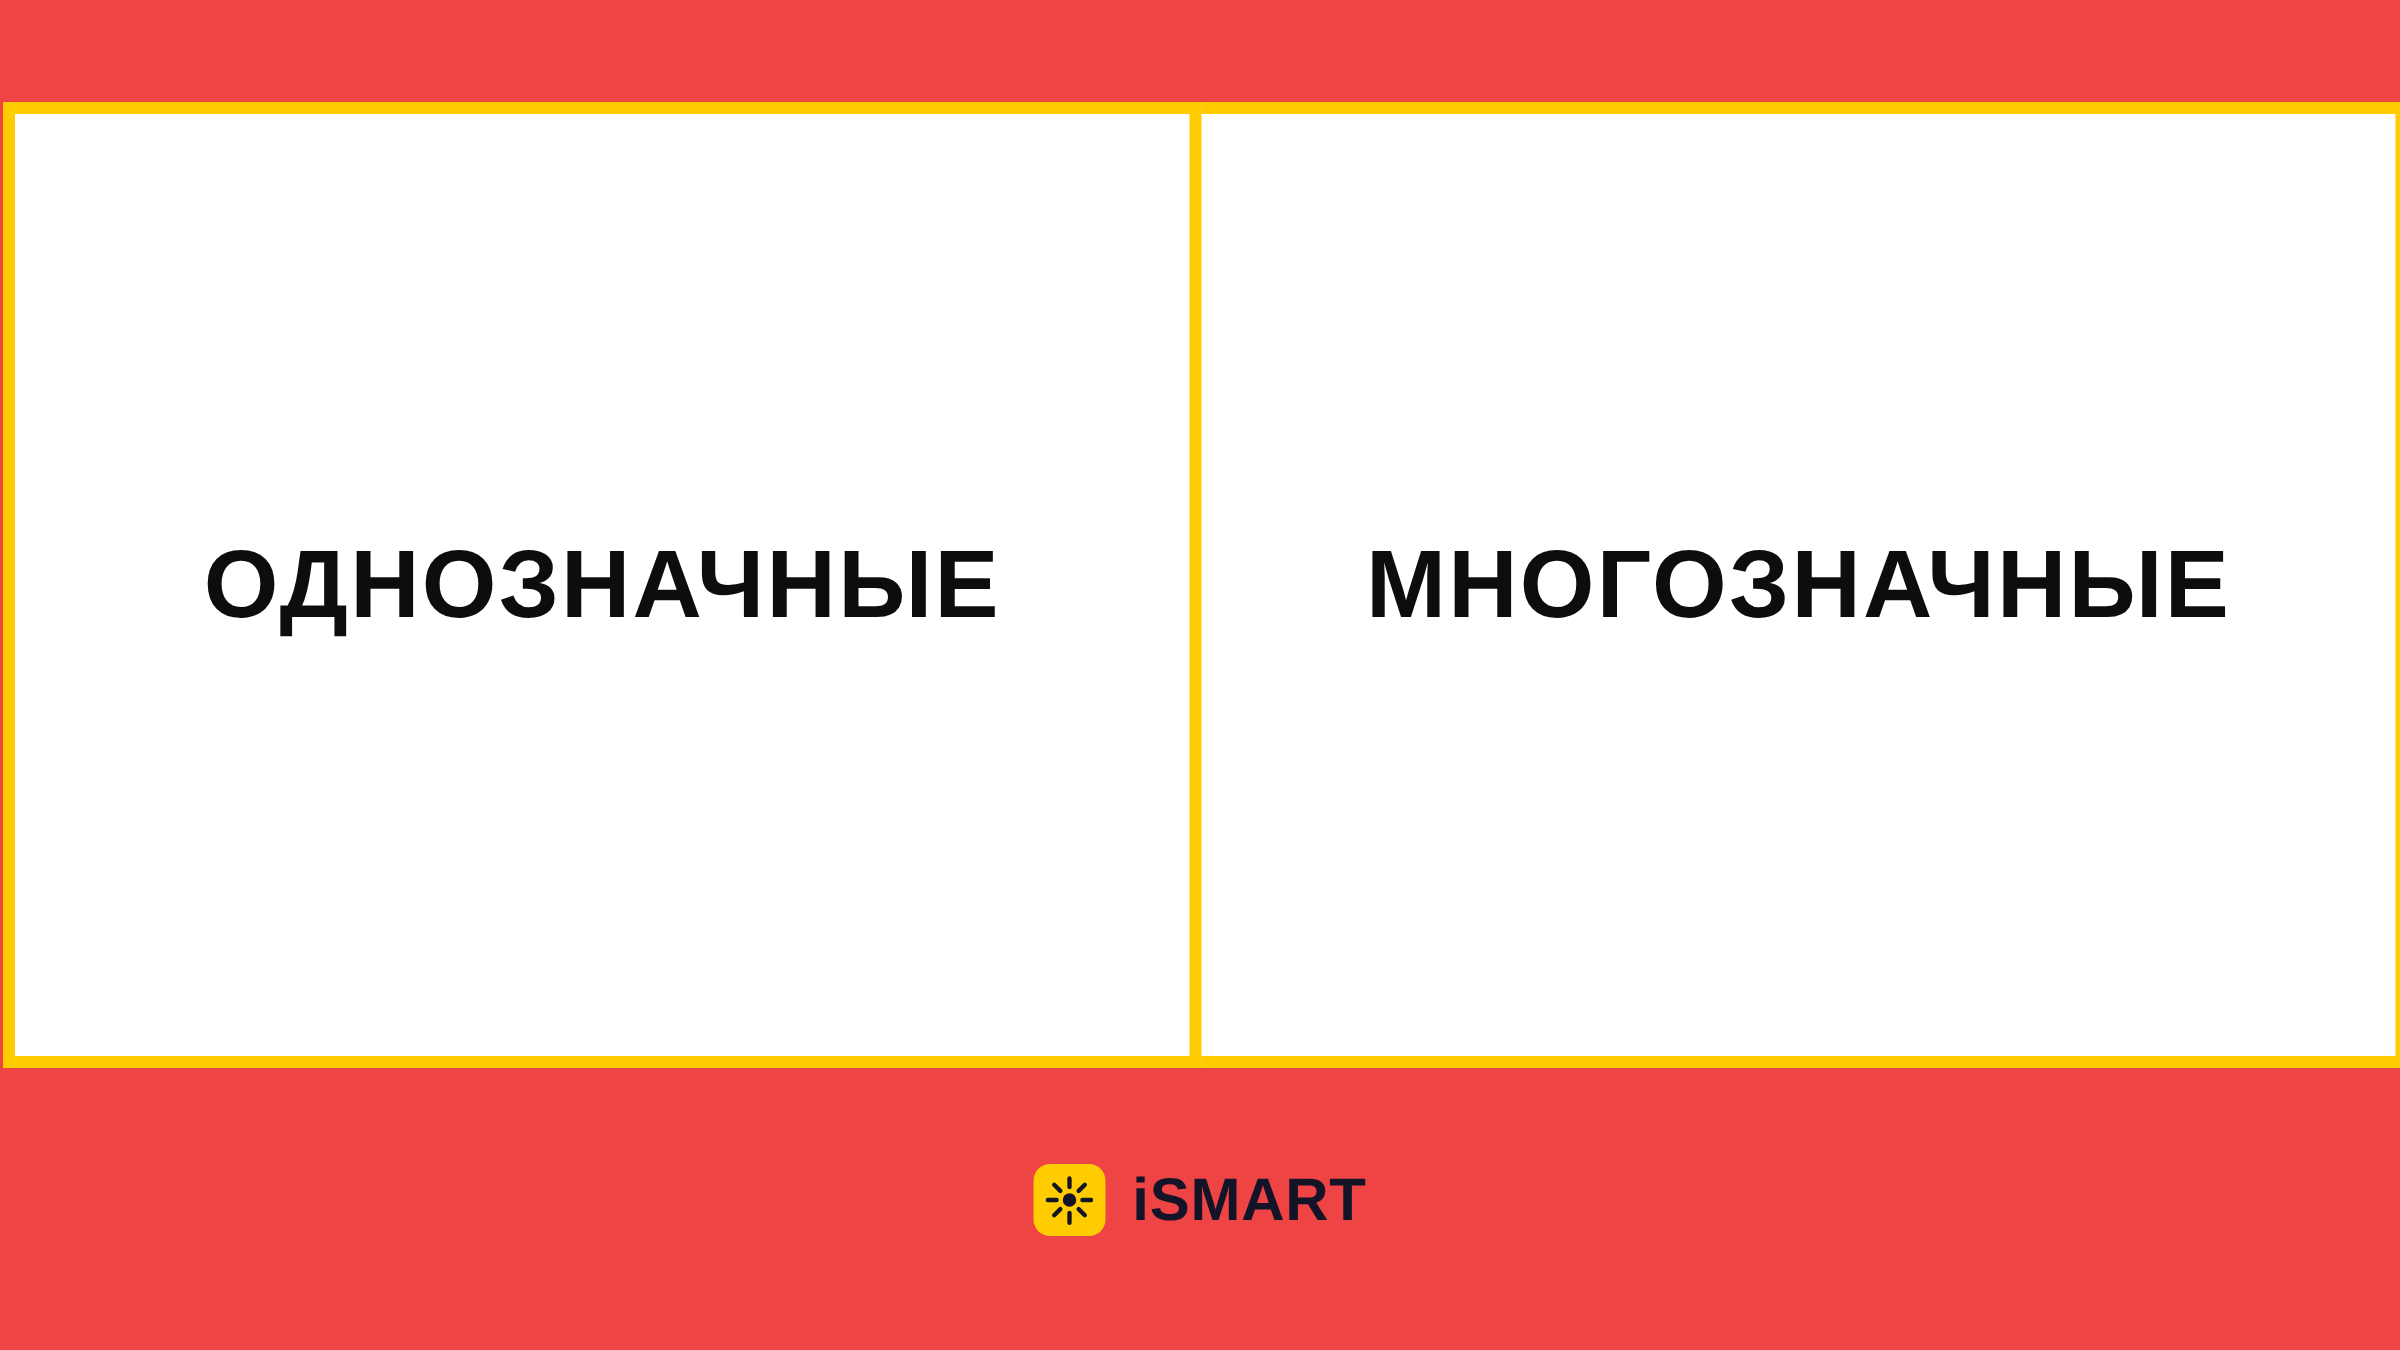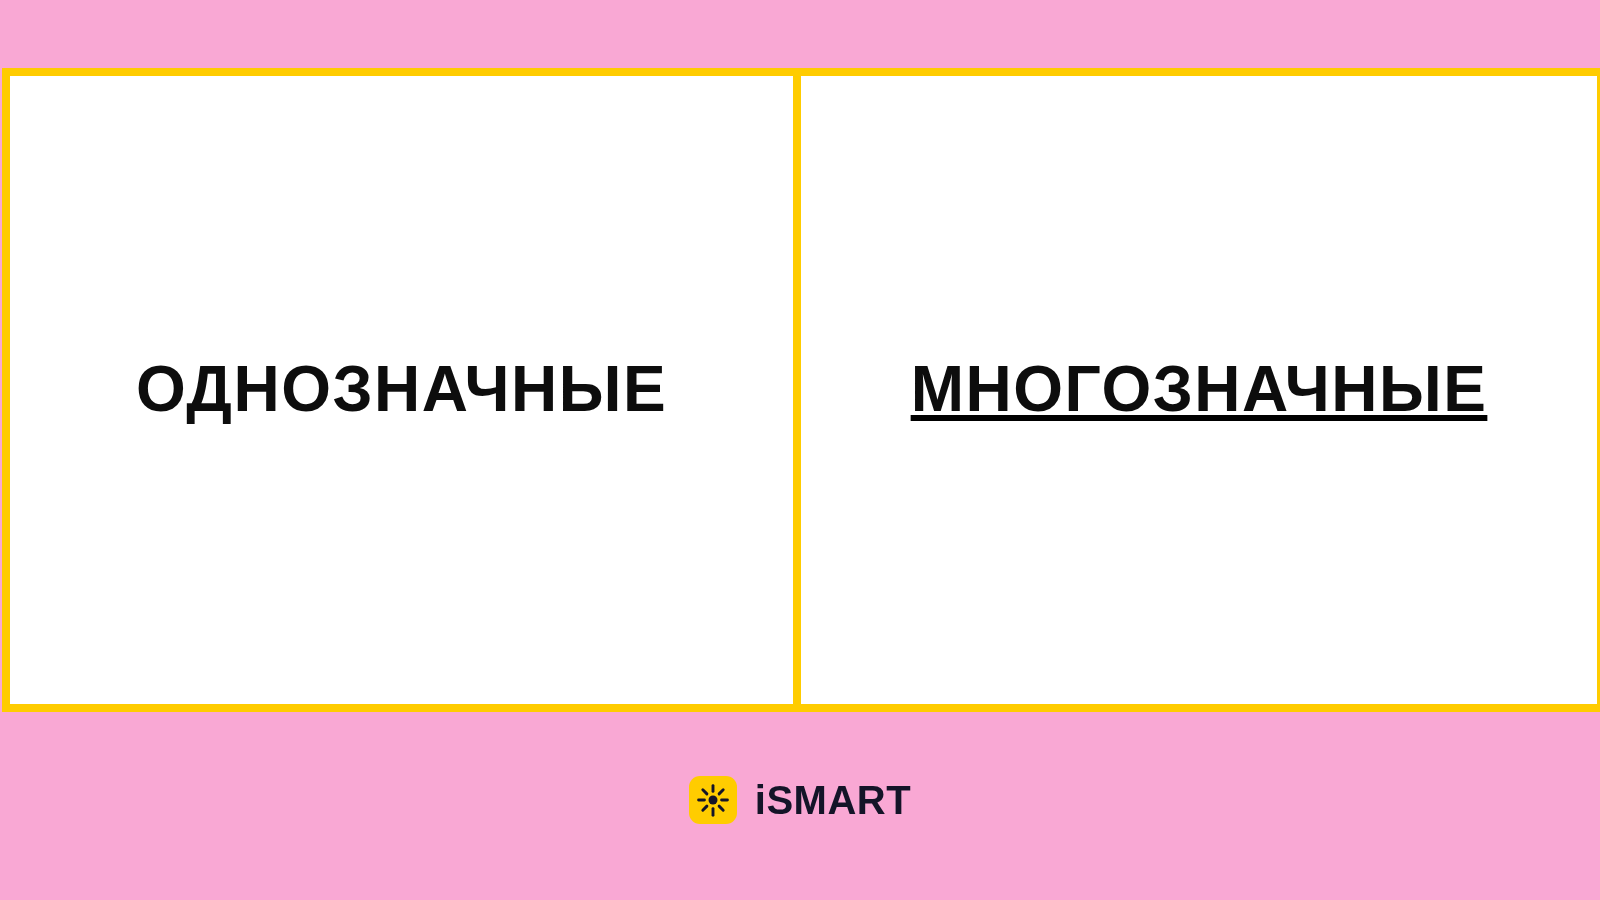--- a/index.html
+++ b/index.html
@@ -15,21 +15,21 @@
     overflow: hidden;
     position: relative;
   }
 
   #slide {
     position: absolute;
     left: 0;
     top: 0;
     width: 1600px;
     height: 900px;
-    background: #f9a8d4;
+    background: #ef4444;
   }
 
   
   #table-wrap {
     position: absolute;
     left: 2px;
     top: 68px;
     width: 1595px;
     height: 644px;
     box-sizing: border-box;
@@ -53,21 +53,21 @@
   }
 
   table.compare-table tr.header-row td {
     height: 324px;
   }
   table.compare-table tr.body-row td {
     height: 320px;
   }
 
   td.col-left  { width: 791px; }
-  td.col-right { width: 804px; text-decoration: underline; }
+  td.col-right { width: 804px; }
 
   .header-text {
     display: block;
     font-size: 64px;
     font-weight: 700;
     letter-spacing: 1.5px;
     line-height: 1.05;
     color: #0d0d0d;
     white-space: nowrap;
   }

